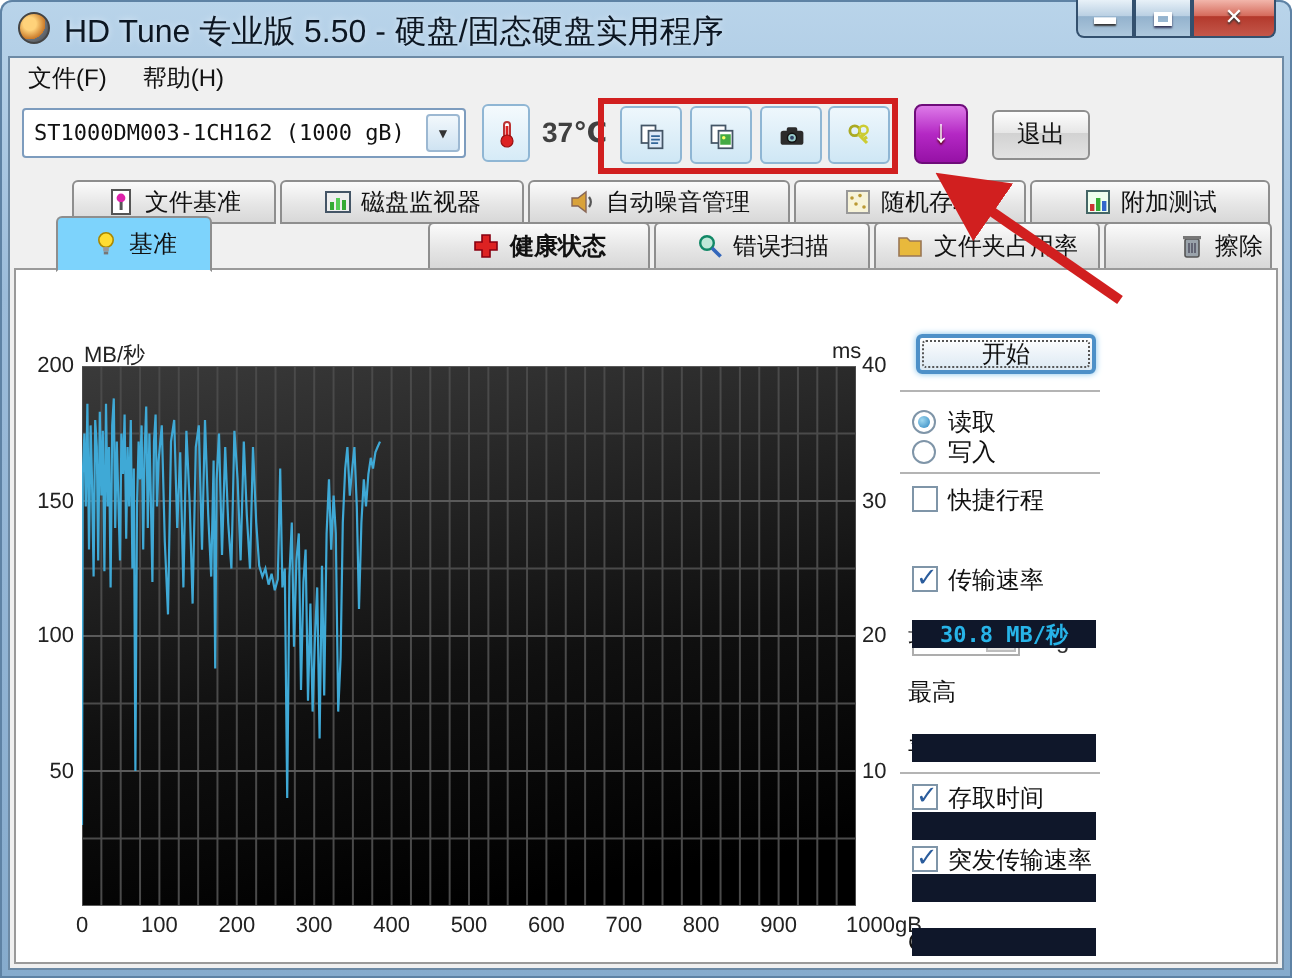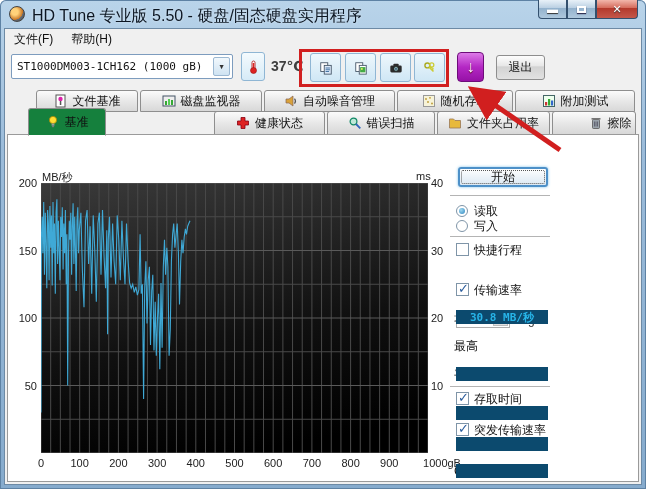--- a/index.html
+++ b/index.html
@@ -33,21 +33,21 @@
   #temp-text { position:absolute; left:266px; top:8px; font-size:14px; font-weight:bold; color:#404040; }
   .toolbtn { position:absolute; top:3px; width:31px; height:29px; background:linear-gradient(#eef7fc,#cfe7f5); border:1px solid #8fb6d4; border-radius:3px; display:flex; align-items:center; justify-content:center; }
   #copy-text-btn { left:305px; } #copy-image-btn { left:340px; } #screenshot-btn { left:375px; } #keys-btn { left:409px; }
   #save-btn { position:absolute; left:452px; top:2px; width:27px; height:30px; background:linear-gradient(#dd7ae8,#b428c4 50%,#9611a6); border:1px solid #6e0c7a; border-radius:4px; display:flex; align-items:center; justify-content:center; color:#fff; font-size:16px; font-weight:bold; text-shadow:0 1px 1px #500; }
   #exit-btn { position:absolute; left:491px; top:5px; width:49px; height:25px; background:linear-gradient(#fdfdfd,#e6e6e6 45%,#d2d2d2 46%,#e2e2e2); border:1px solid #8e8e8e; border-radius:3px; font-size:12px; color:#111; display:flex; align-items:center; justify-content:center; }
   
   .tab { position:absolute; display:flex; align-items:center; justify-content:center; gap:5px; font-size:12px; color:#111;
          background:linear-gradient(#fbfbfb,#e6e6e6 55%,#d8d8d8); border:1px solid #8e8e8e; border-radius:3px 3px 0 0; }
   #tabrow1 .tab { top:61px; height:22px; }
   #tabrow2 .tab { top:82px; height:24px; }
-  .tab.active { background:#15803d; border-bottom:1px solid #fff; top:79px !important; height:28px !important; z-index:5;align-items:center; }
+  .tab.active { background:#7dd3fc; border-bottom:1px solid #fff; top:79px !important; height:28px !important; z-index:5;align-items:center; }
   .ticon { width:14px; height:14px; display:inline-block; }
   
   #content { position:absolute; left:2px; top:105px; width:632px; height:348px; background:#fff; border:1px solid #9a9a9a; }
   
   #chart-area { position:absolute; left:0; top:0; width:445px; height:330px; font-size:11px; color:#222; }
   #plot { position:absolute; left:33px; top:48px; width:387px; height:270px; background:linear-gradient(170deg,#3a3a3a,#101010 55%,#000 90%); }
   #plot svg { position:absolute; left:0; top:0; }
   .ylabel-left { position:absolute; width:26px; text-align:right; left:3px; }
   .ylabel-right { position:absolute; left:423px; width:20px; text-align:left; }
   .xlabel { position:absolute; top:322px; width:40px; text-align:center; }
@@ -57,21 +57,21 @@
   #panel { position:absolute; left:434px; top:0; width:120px; height:348px; font-size:12px; color:#111; }
   #start-btn { position:absolute; left:16px; top:32px; width:90px; height:20px; background:linear-gradient(#fefefe,#eef4f9 45%,#dce9f3); border:2px solid #4d90c8; border-radius:3px; box-shadow:0 0 3px #7ec0ea; font-size:12px; display:flex; align-items:center; justify-content:center; }
   #start-btn::after { content:""; position:absolute; inset:1px; border:1px dotted #555; border-radius:2px; }
   .sep { position:absolute; left:8px; width:100px; height:1px; background:#b4b4b4; }
   .radio { position:absolute; left:14px; width:12px; height:12px; border-radius:50%; background:#fff; border:1px solid #7f95a8; }
   .radio.checked::after { content:""; position:absolute; left:2px; top:2px; width:6px; height:6px; border-radius:50%; background:radial-gradient(circle at 35% 35%, #9fd8f0, #2f86c0); }
   .checkbox { position:absolute; left:14px; width:13px; height:13px; background:#fff; border:1px solid #7f95a8; }
   .checkbox.checked::after { content:"✓"; position:absolute; left:1px; top:-3px; font-size:13px; font-weight:bold; color:#2a5c9c; }
   .plabel { position:absolute; left:32px; white-space:nowrap; }
   .plabel2 { position:absolute; left:12px; white-space:nowrap;margin-top:12px; }
-  .lcd { position:absolute; left:14px; width:92px; height:14px; background:#0c4a6e; color:#27b4e8; font-family:"DejaVu Sans Mono","Liberation Mono",monospace; font-size:11px; font-weight:bold; display:flex; align-items:center; justify-content:center; white-space:nowrap; }
+  .lcd { position:absolute; left:14px; width:92px; height:14px; background:#0f172a; color:#27b4e8; font-family:"DejaVu Sans Mono","Liberation Mono",monospace; font-size:11px; font-weight:bold; display:flex; align-items:center; justify-content:center; white-space:nowrap; }
   #spinner { position:absolute; left:14px; top:175px; width:54px; height:18px; background:#fff; border:1px solid #adadad; color:#8a8a8a; font-size:11px; }
   #spinner .val { position:absolute; left:4px; top:2px; }
   #spin-arrows { position:absolute; right:1px; top:1px; width:15px; height:14px; display:flex; flex-direction:column; }
   #spin-arrows div { flex:1; background:linear-gradient(#f6f6f6,#dedede); border:1px solid #bdbdbd; font-size:5px; color:#999; display:flex; align-items:center; justify-content:center; line-height:1; }
   #gb-unit { position:absolute; left:86px; top:178px; color:#333; }
   
   #red-box { position:absolute; left:299px; top:49px; width:150px; height:38px; border:3px solid #d11f1f; z-index:20; pointer-events:none; }
   #red-arrow { position:absolute; left:0; top:0; width:646px; height:489px; z-index:21; pointer-events:none; }
 </style>
 </head>
@@ -210,21 +210,21 @@
           </svg>
         <span>基准</span>
       </div>
       <div class="tab" style="left:103px; width:100px;margin-top:32px;">
         <svg class="ticon" viewBox="0 0 14 14">
             <circle cx="7" cy="3" r="2" fill="#28c"></circle>
             <path d="M4 13V8a3 3 0 016 0v5z" fill="#28c"></path>
           </svg>
         <span>磁盘信息</span>
       </div>
-      <div class="tab" style="left:209px; width:111px;">
+      <div class="tab" style="left:209px; width:111px;font-weight:bold;">
         <svg class="ticon" viewBox="0 0 14 14">
             <path d="M5 1.5h4V5h3.5v4H9v3.5H5V9H1.5V5H5z" fill="#d22" stroke="#801" stroke-width="0.8"></path>
           </svg>
         <span>健康状态</span>
       </div>
       <div class="tab" style="left:322px; width:108px;">
         <svg class="ticon" viewBox="0 0 14 14">
             <circle cx="5.5" cy="5.5" r="3.4" fill="#bfe8d8" stroke="#186" stroke-width="1.2"></circle>
             <path d="M8 8l4.3 4.3" stroke="#36b" stroke-width="1.8"></path>
           </svg>

